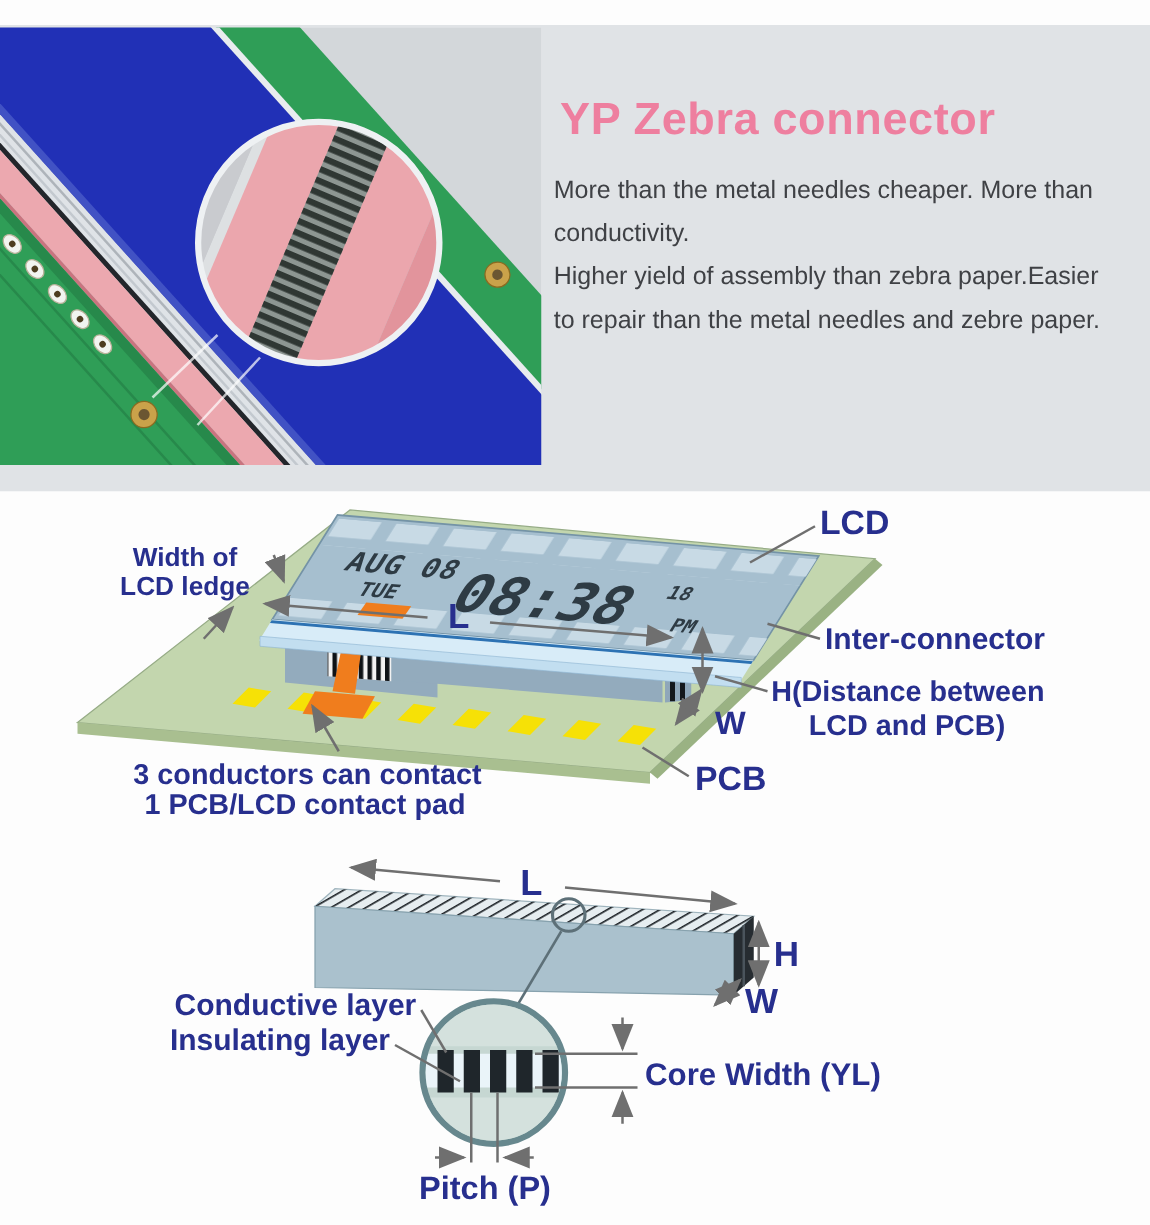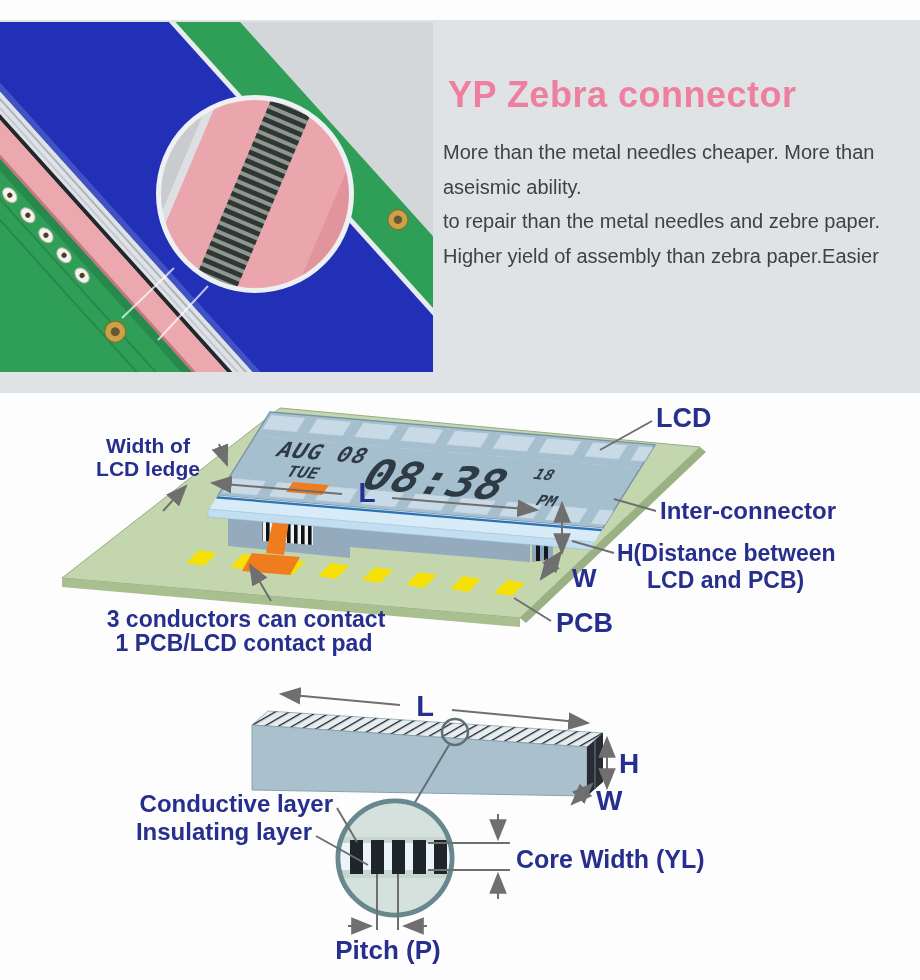--- a/index.html
+++ b/index.html
@@ -106,23 +106,23 @@
           </g>
         </g>
         <circle cx="255" cy="172" r="96.5" fill="none" stroke="#eef1f3" stroke-width="5"></circle>
       </g>
     </g>
   </svg>
 
   <div class="hero-title">YP Zebra connector</div>
   <div class="hero-desc">
     <div>More than the metal needles cheaper. More than</div>
-    <div>aseismic ability.</div>
+    <div>conductivity.</div>
+    <div>Higher yield of assembly than zebra paper.Easier</div>
     <div>to repair than the metal needles and zebre paper.</div>
-    <div>Higher yield of assembly than zebra paper.Easier</div>
   </div>
 
   <svg class="diagram-svg" style="top:395px" width="920" height="275" viewBox="0 0 920 275">
     <defs>
       <marker id="ah" viewBox="0 0 10 8" refX="9" refY="4" markerWidth="11" markerHeight="9" orient="auto-start-reverse">
           <path d="M0,0 L10,4 L0,8 z" fill="#6f6f6f"></path>
         </marker>
       <pattern id="segTile" patternUnits="userSpaceOnUse" width="46" height="24">
         <rect x="3" y="3" width="34" height="16" fill="#c8dae5"></rect>
       </pattern>

